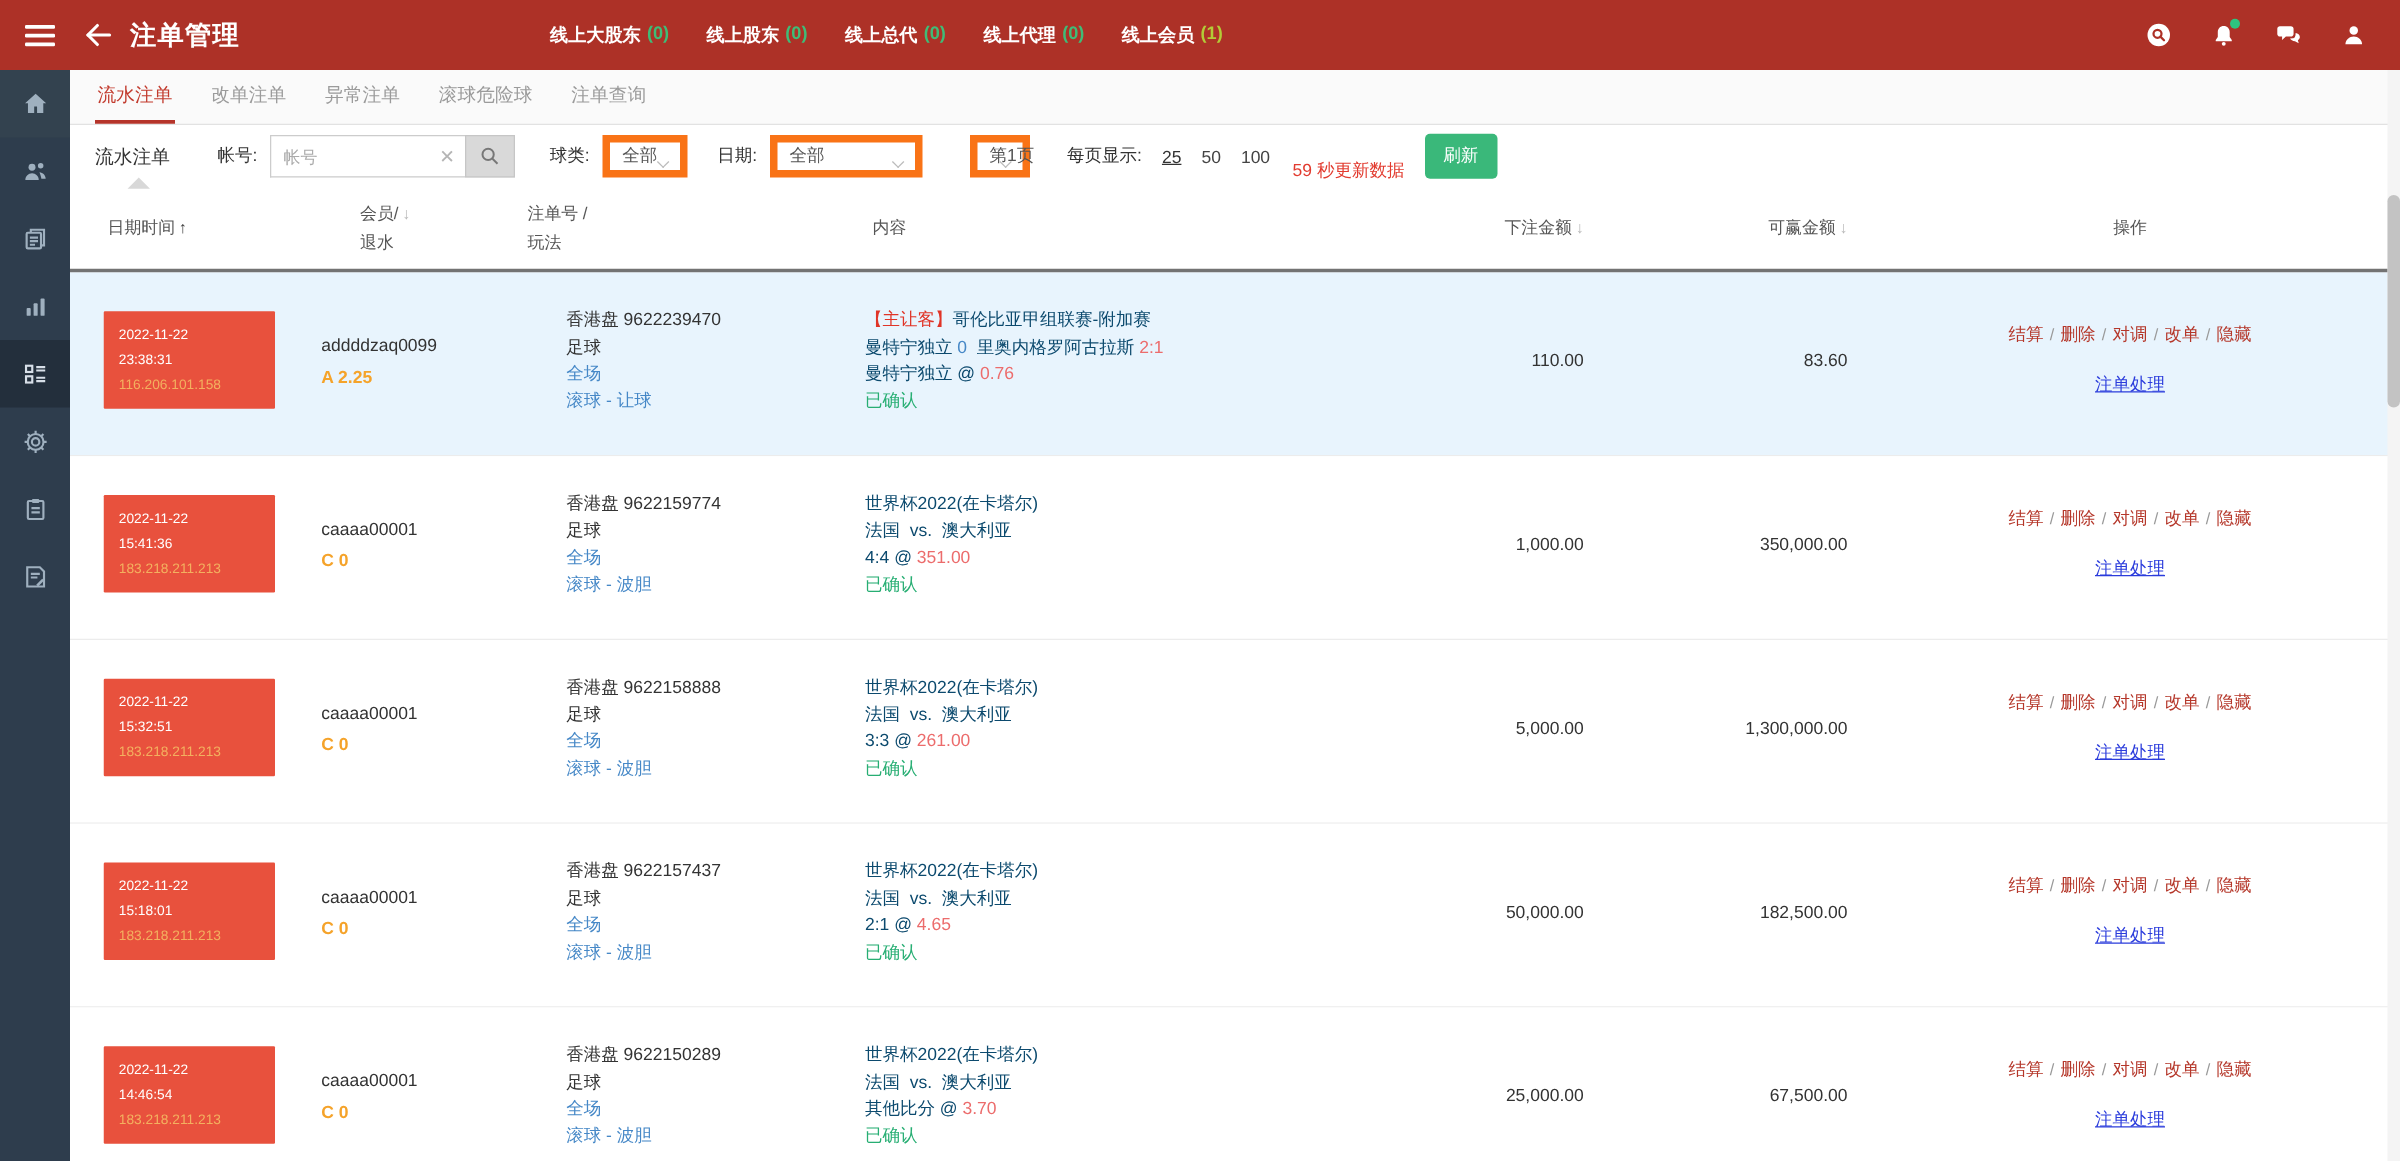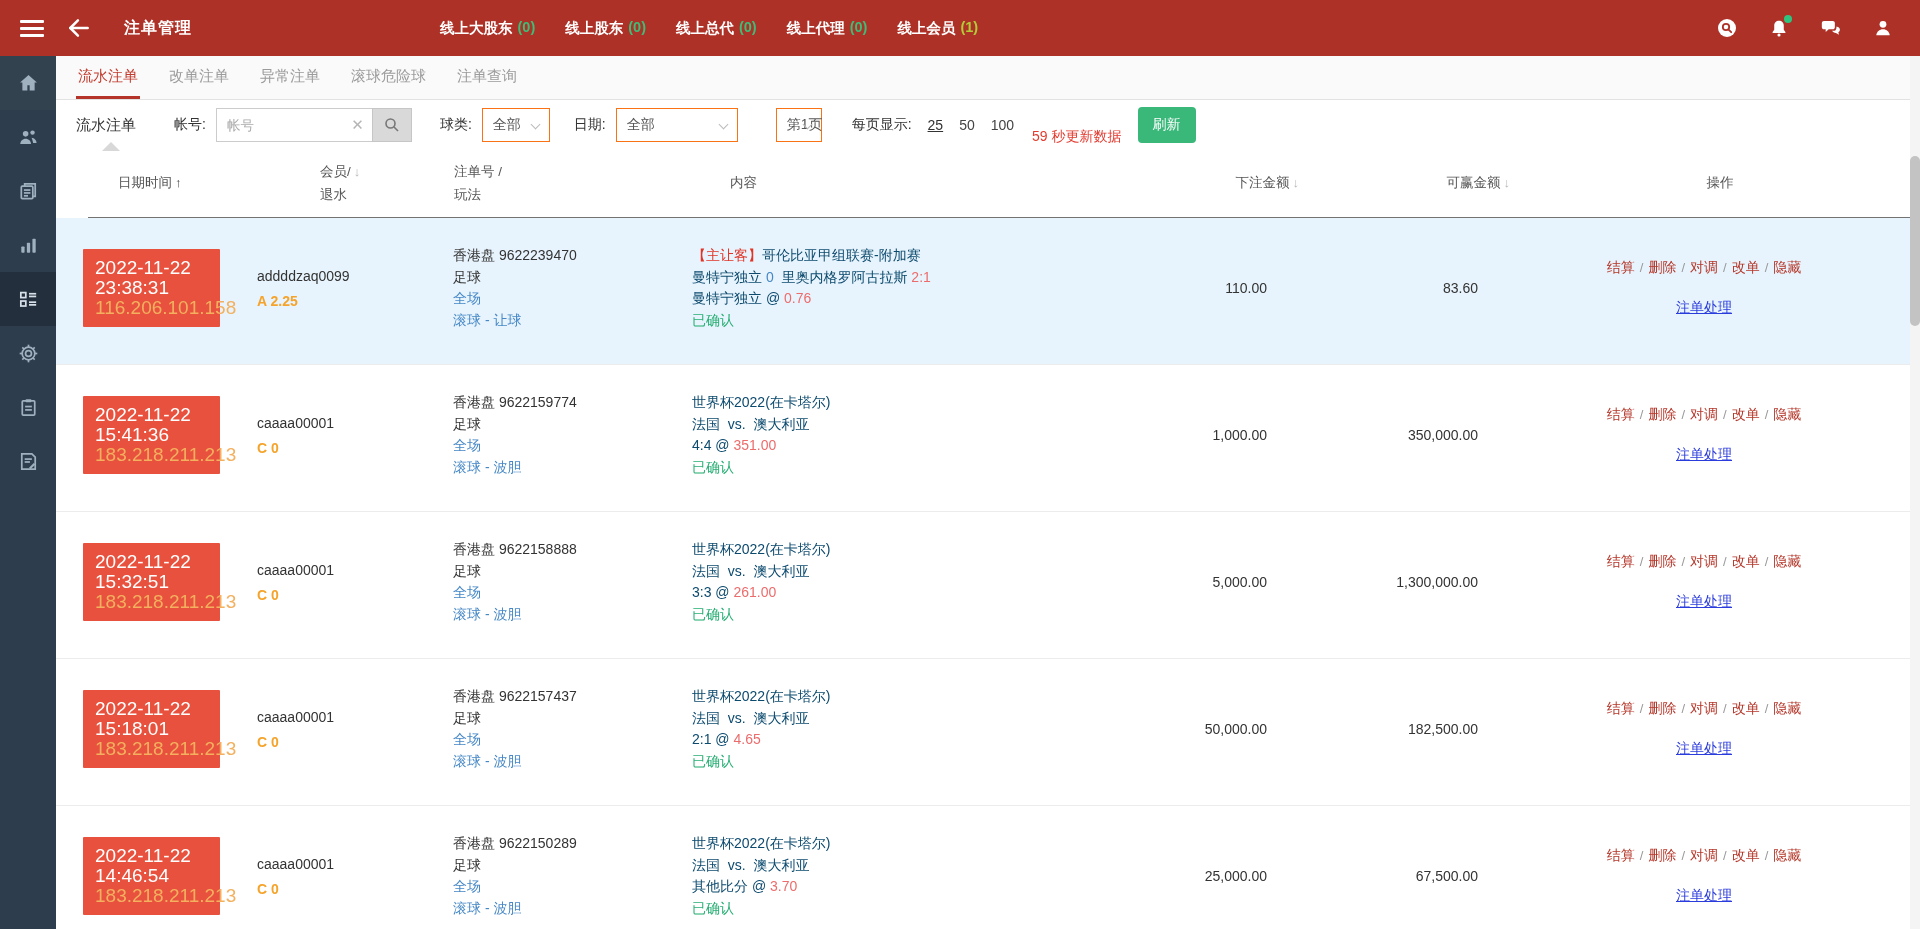--- a/index.html
+++ b/index.html
@@ -5,21 +5,21 @@
   * { box-sizing: border-box; margin: 0; padding: 0; }
   html,body { width:1920px; height:929px; overflow:hidden; background:#fff;
     font-family:"Liberation Sans","DejaVu Sans",sans-serif; }
 
   
   .topbar { position:absolute; top:0; left:0; width:1920px; height:56px;
     background:#ad3127; display:flex; align-items:center; color:#fff; z-index:30; }
   .hamburger { margin-left:20px; width:24px; cursor:pointer; }
   .hamburger span { display:block; height:3px; background:#fff; margin:4px 0; border-radius:1px; }
   .backarrow { margin-left:22px; width:26px; height:26px; cursor:pointer; }
-  .page-title { margin-left:32px; font-size:16px; font-weight:bold; letter-spacing:1px; }
+  .page-title { margin-left:12px; font-size:21px; font-weight:bold; letter-spacing:1px; }
   .topnav { display:flex; margin-left:248px; gap:30px; }
   .topnav-item { display:flex; gap:5px; font-size:14.5px; font-weight:bold; color:#fff;
     text-decoration:none; cursor:pointer; white-space:nowrap; }
   .c-count-green { color:#3fbc77; }
   .c-count-lime  { color:#b3cb37; }
   .topicons { margin-left:auto; margin-right:26px; display:flex; gap:30px; align-items:center; }
   .topicon { width:22px; height:22px; position:relative; cursor:pointer; }
   .topicon svg { width:22px; height:22px; display:block; }
 
   
@@ -50,56 +50,56 @@
   .flabel { margin-left:38px; color:#333; }
   .inputwrap { display:flex; margin-left:10px; position:relative; }
   .acct-input { width:156px; height:34px; border:1px solid #ccc; border-right:none;
     padding:0 28px 0 10px; font-size:13.5px; color:#555; outline:none;
     font-family:inherit; }
   .acct-input::placeholder { color:#aaa; }
   .clear-x { position:absolute; right:48px; top:8px; color:#b5b5b5; font-size:15px; cursor:pointer; }
   .searchbtn { width:40px; height:34px; background:#d9d9d9; border:1px solid #c6c6c6;
     display:flex; align-items:center; justify-content:center; cursor:pointer; }
   .searchbtn svg { width:16px; height:16px; }
-  .selectbox { position:relative; margin-left:10px; height:34px; border:1px solid #f97316;
+  .selectbox { position:relative; margin-left:10px; height:34px; border:6px solid #f97316;
     display:flex; align-items:center; padding:0 26px 0 10px; color:#555; cursor:pointer;
     background:#fff; white-space:nowrap; }
   .selectbox .chev { position:absolute; right:10px; top:12px; width:7px; height:7px;
     border-right:1.6px solid #bbb; border-bottom:1.6px solid #bbb; transform:rotate(45deg); }
   .sel-sport { width:68px; }
   .sel-date { width:122px; }
   .sel-page { width:46px; margin-left:38px; }
   .perpage-label { margin-left:30px; }
   .pagesize { margin-left:16px; color:#444; cursor:pointer; }
   .pagesize.selected { text-decoration:underline; color:#333; }
   .countdown { margin-left:18px; color:#e23b2f;margin-top:24px; }
   .refresh-btn { margin-left:16px; background:#3ab87a; color:#fff; border:none;
     border-radius:4px; padding:9px 15px; font-size:14px; cursor:pointer; font-family:inherit; }
 
   
   .grid { display:grid; grid-template-columns:190px 170px 270px 380px 211px 211px 1fr; }
-  .thead { height:68px; border-bottom:1px solid #737373; align-items:center;
-    font-size:13.5px; color:#555;margin-left:32px; }
+  .thead { height:68px; border-bottom:3px solid #737373; align-items:center;
+    font-size:13.5px; color:#555; }
   .th { line-height:1.65; }
   .th.c1 { padding-left:30px; }
   .th.c2 { padding-left:42px; }
   .th.c3 { padding-left:6px; }
   .th.c4 { padding-left:12px; }
   .th.right { text-align:right; padding-right:10px; }
   .th.center { text-align:center; }
   .arrow-up { color:#444; margin-left:3px; font-size:13px; }
   .arrow-down { color:#b8b8b8; margin-left:3px; font-size:13px; }
 
   .trow { min-height:147px; border-bottom:1px solid #ececec; align-items:center;
     padding-bottom:6px; background:#fff; }
   .trow.hl { background:#e8f4fd; }
   .cell { font-size:14px; color:#333; }
 
   .badge { width:137px; margin-left:27px; background:#e8513d; color:#fff;
-    padding:9px 12px; font-size:19px; line-height:20px; border-radius:1px; }
+    padding:9px 12px; font-size:11px; line-height:20px; border-radius:1px; }
   .badge .ip { color:#f3b05f; }
 
   .cell.member { padding-left:11px; }
   .rebate { color:#f5a32a; font-weight:bold; margin-top:9px; }
 
   .cell.bet { padding-left:37px; line-height:21.5px; }
   .link-blue { color:#4688c7; cursor:pointer; }
 
   .cell.content { padding-left:6px; line-height:21.5px; }
   .cline { white-space:pre-wrap; }

